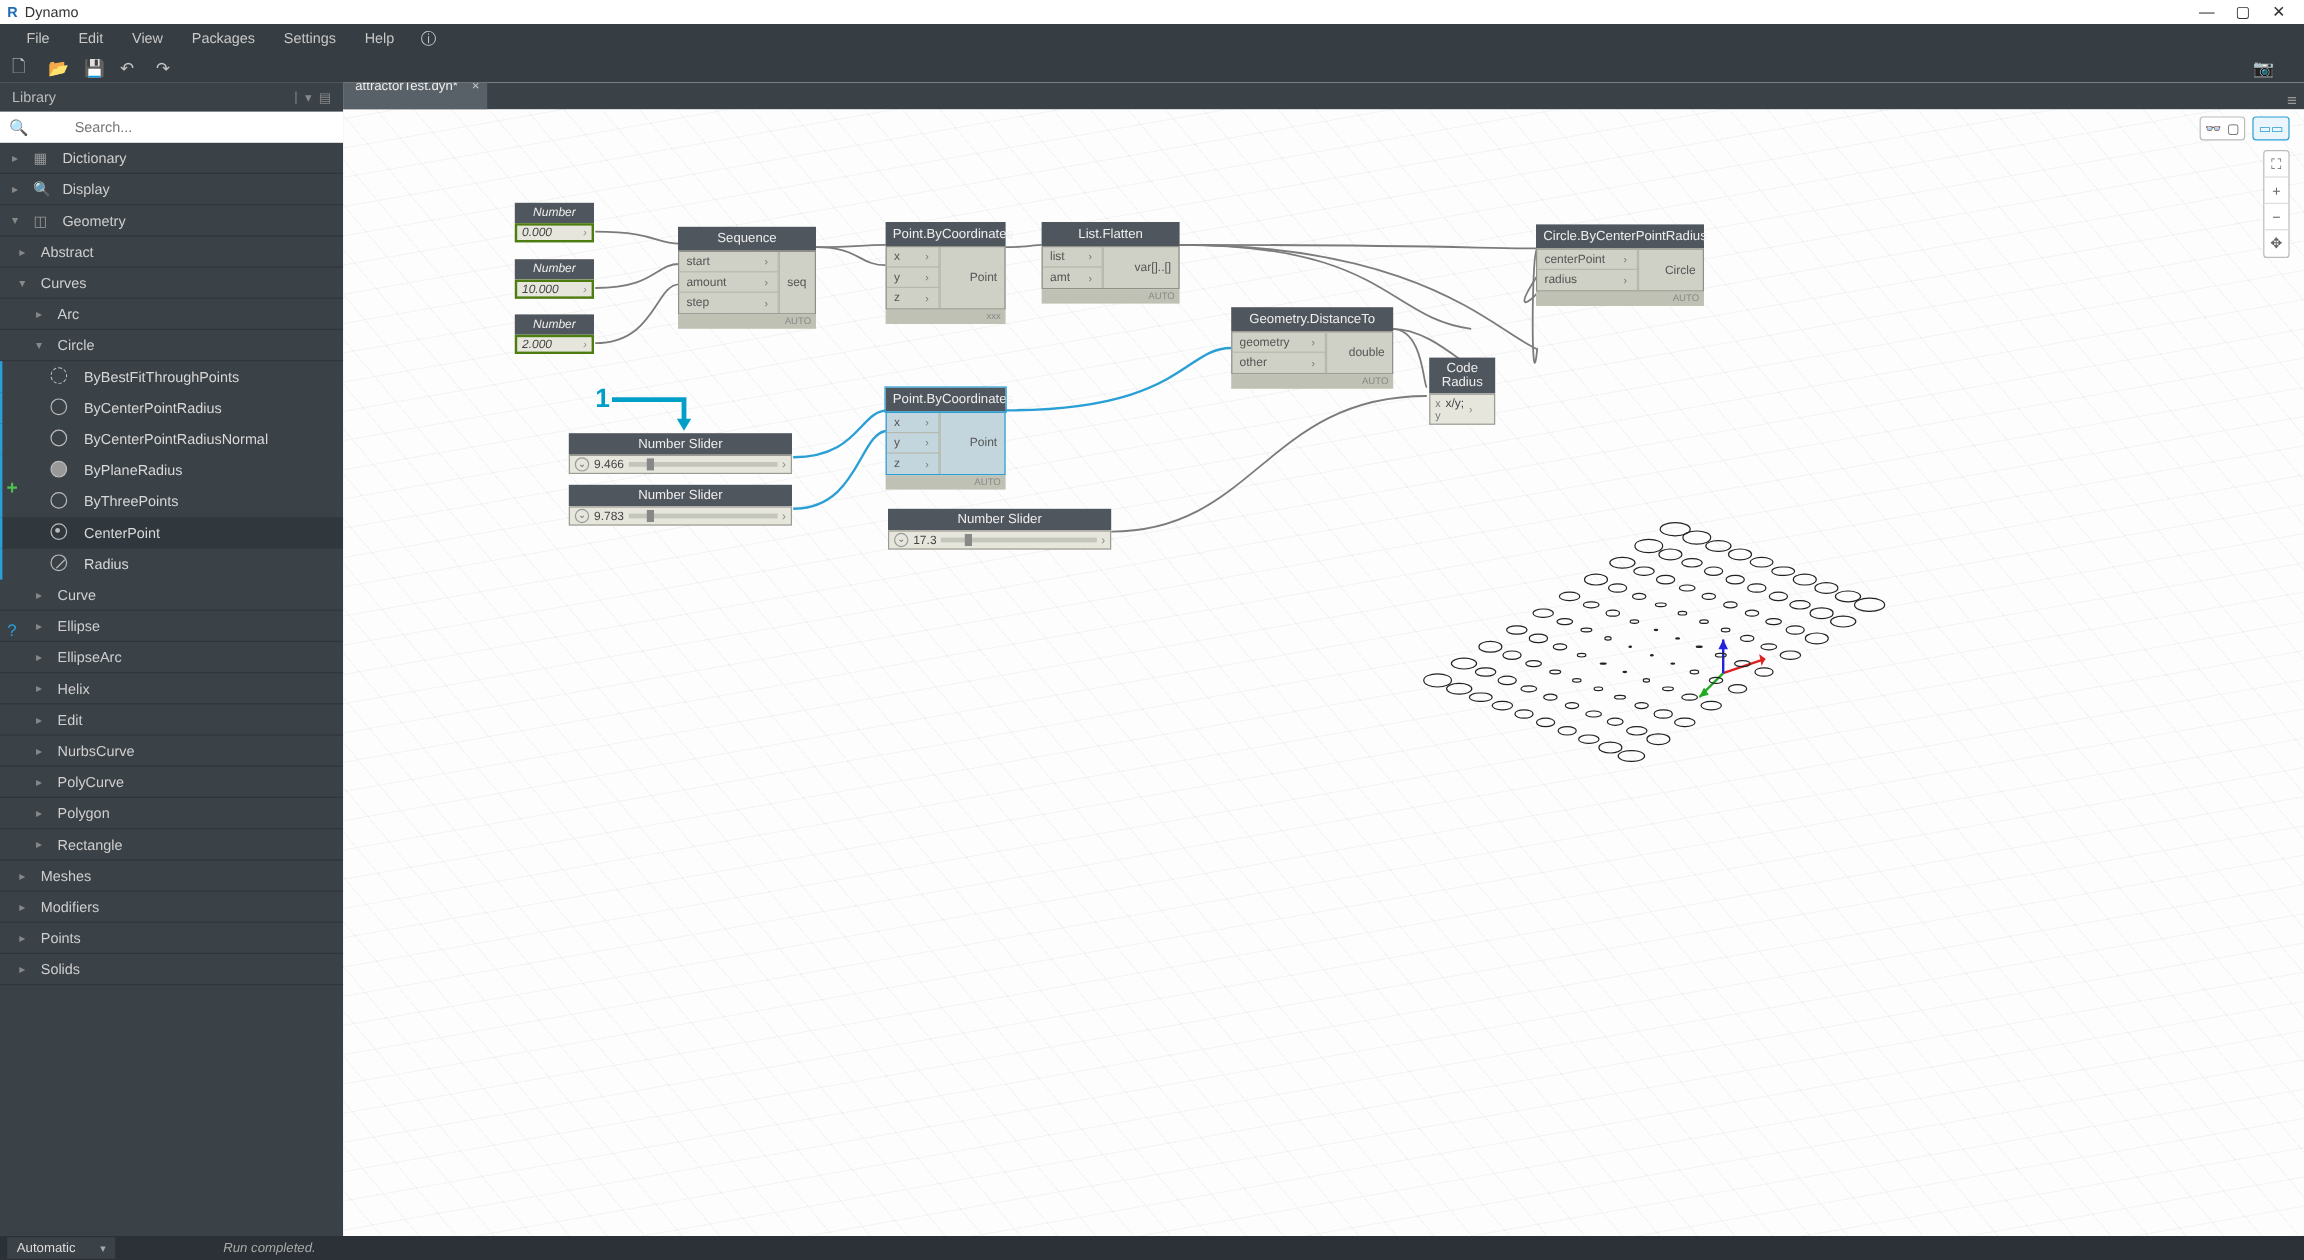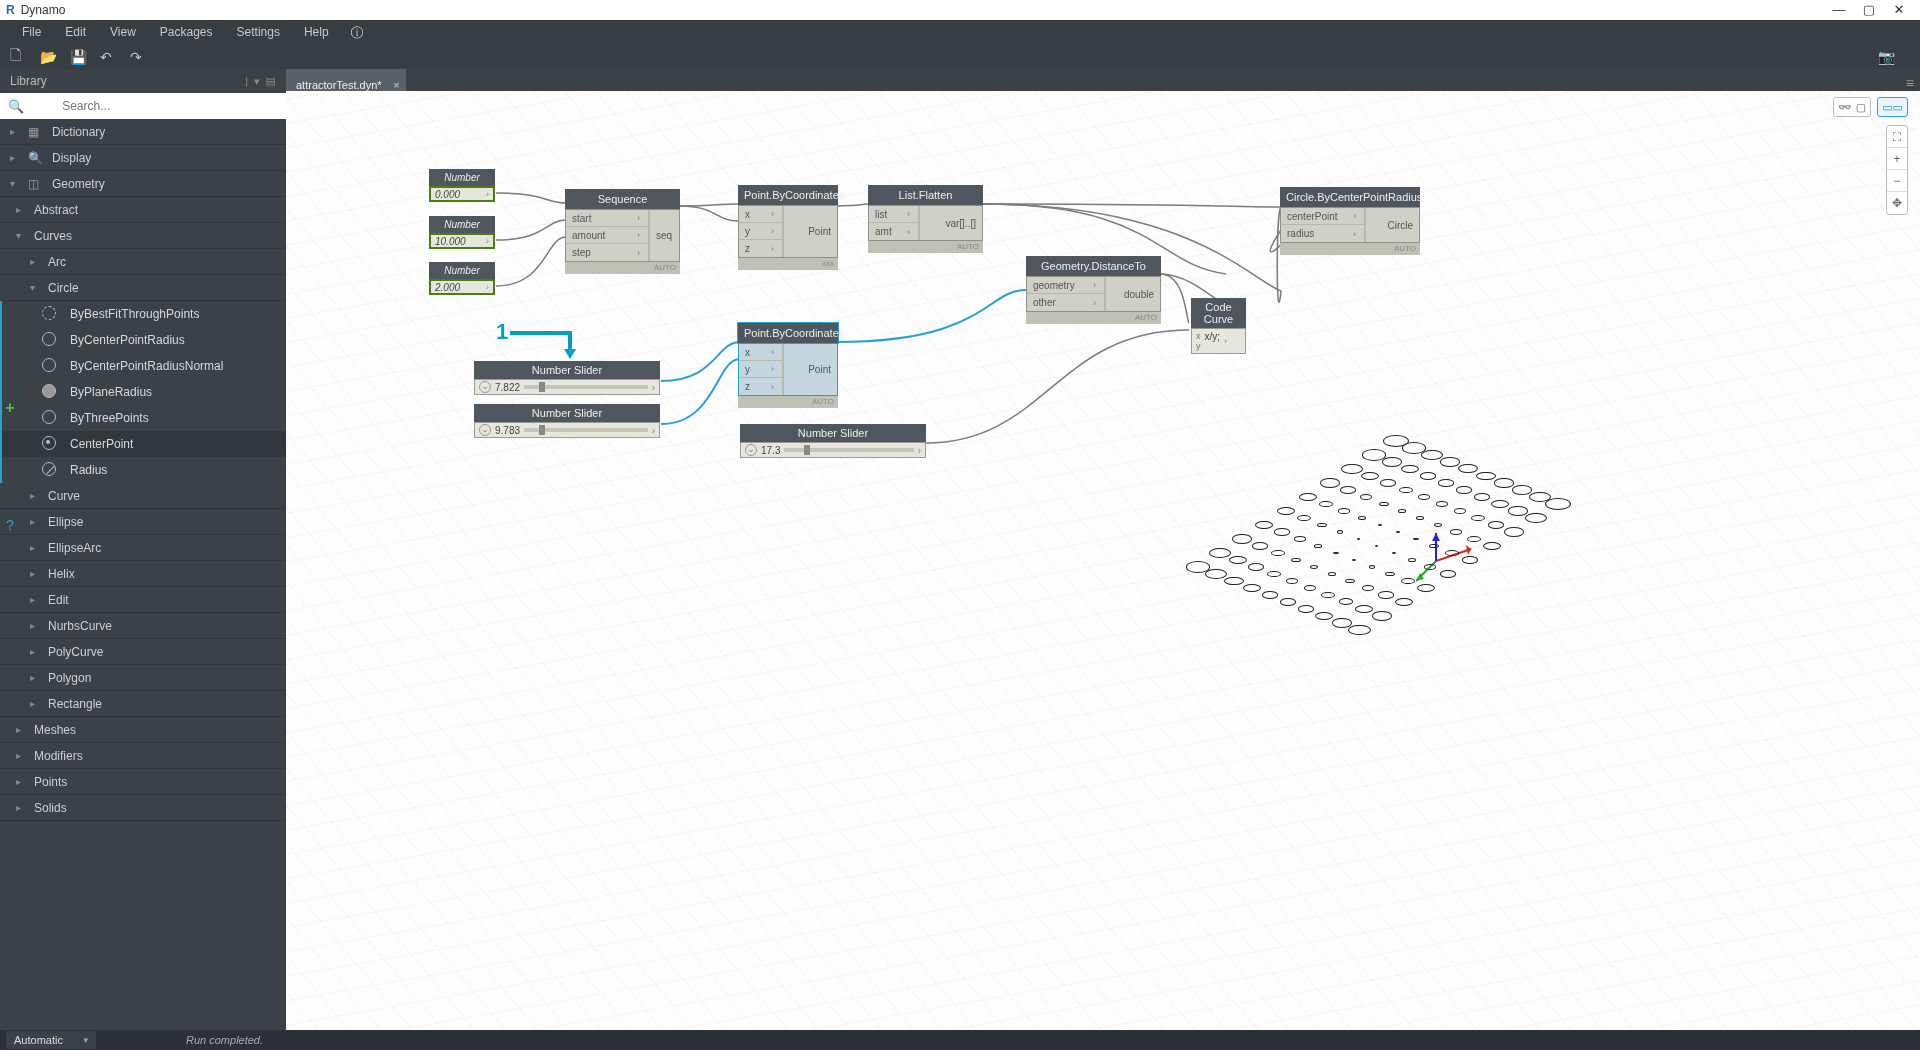--- a/index.html
+++ b/index.html
@@ -40,21 +40,21 @@
 .lib-leaf.sel { background: #31383d; }
 .lib-leaf .nicon { width: 20px; height: 16px; margin-right: 8px; display: inline-block; }
 
 .gutter { width: 20px; position: absolute; left: 0; top: 280px; display: flex; flex-direction: column; align-items: center; }
 .gplus { color: #4ec24e; font-weight: bold; font-size: 16px; margin-bottom: 100px; }
 .gq { color: #2a9fd6; font-size: 14px; }
 
 
 .workspace { flex: 1; position: relative; background: #fdfdfd; overflow: hidden; }
 .tabbar { height: 22px; background: #3a4147; display: flex; align-items: flex-end; }
-.tab { height: 38px; background: #596168; color: #eee; font-size: 11px; padding: 0 24px 0 10px; display: flex; align-items: flex-end; position: relative; }
+.tab { height: 38px; background: #596168; color: #eee; font-size: 11px; padding: 0 24px 0 10px; display: flex; align-items: center; position: relative; }
 .tab .tclose { position: absolute; right: 6px; color: #ccc; font-size: 11px; }
 .tabbar .tspacer { flex: 1; }
 .tabbar .tmenu { color: #999; padding-right: 6px; font-size: 14px; }
 
 .canvas { position: absolute; inset: 22px 0 0 0; }
 
 
 .grid { position: absolute; inset: 0;
   background:
     repeating-linear-gradient(50deg, rgba(0,0,0,0.03) 0 1px, transparent 1px 24px),
@@ -464,21 +464,21 @@
           <div class="node-ports" style="flex:1">
             <div class="node-port port-out" style="height:34px;justify-content:flex-end">
                 <span>double</span>
               </div>
           </div>
         </div>
         <div class="node-foot">AUTO</div>
       </div>
 
       <div class="cb-node" style="left:905px;top:207px;width:55px">
-        <div class="cb-head">Code Curve</div>
+        <div class="cb-head">Code Radius</div>
         <div class="cb-body">
           <div style="display:flex;flex-direction:column;font-size:9px;color:#777">
             <span>x</span>
             <span>y</span>
           </div>
           <span>x/y;</span>
           <span style="color:#888;font-size:9px;align-self:center">›</span>
         </div>
       </div>
 
@@ -527,21 +527,21 @@
               </div>
           </div>
         </div>
         <div class="node-foot">AUTO</div>
       </div>
 
       <div class="slider-node" style="left:188px;top:270px">
         <div class="slider-head">Number Slider</div>
         <div class="slider-body">
           <span class="exp">⌄</span>
-          <span>7.822</span>
+          <span>9.466</span>
           <div class="track">
               <div class="thumb" style="left:12%"></div>
             </div>
           <span style="color:#888">›</span>
         </div>
       </div>
       <div class="slider-node" style="left:188px;top:313px">
         <div class="slider-head">Number Slider</div>
         <div class="slider-body">
           <span class="exp">⌄</span>

